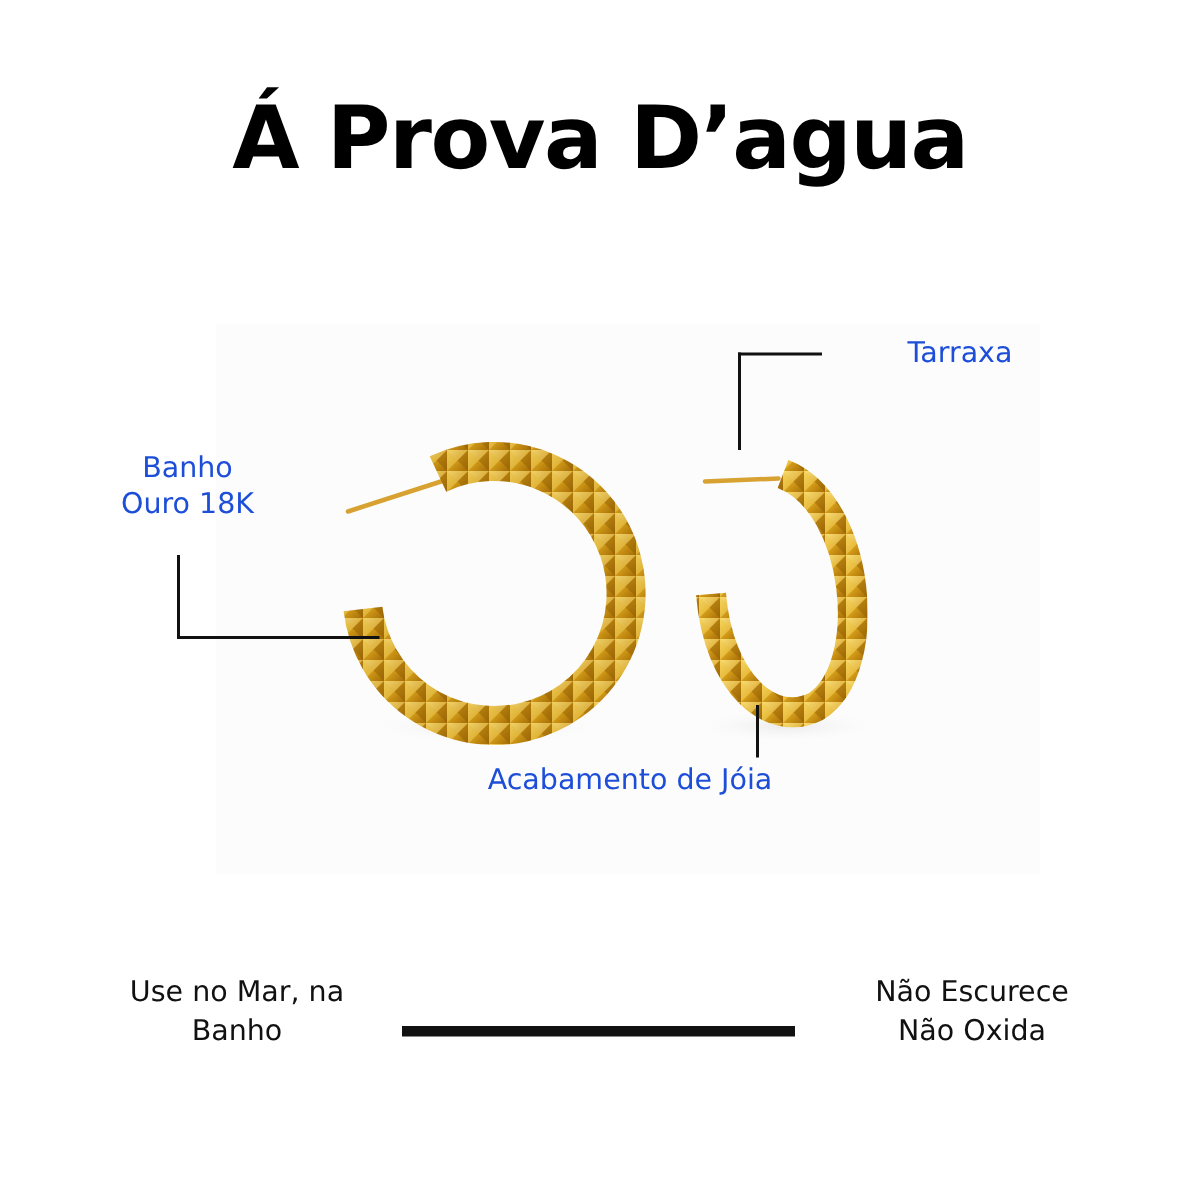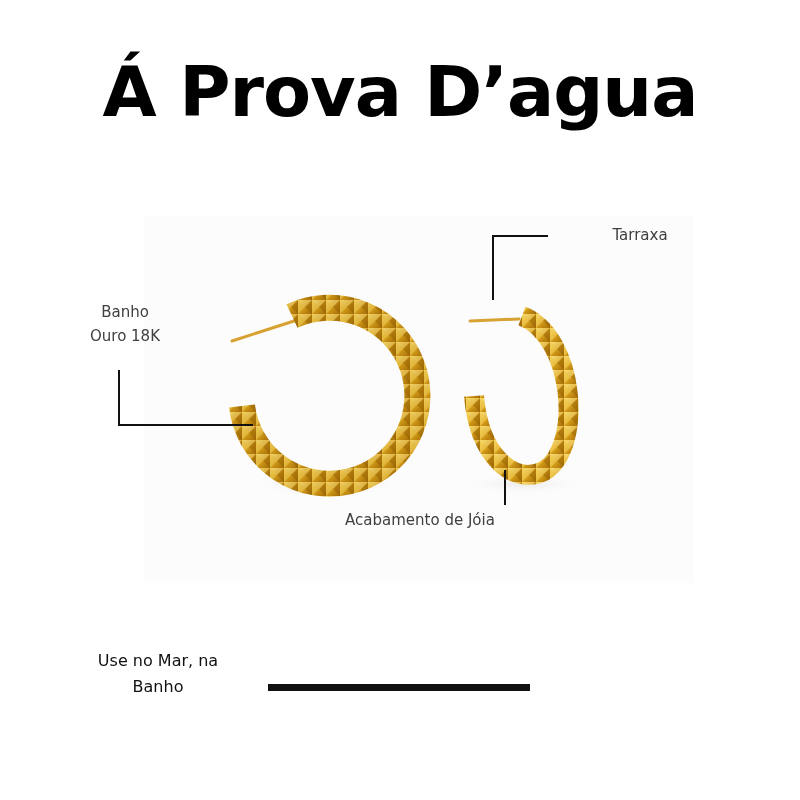--- a/index.html
+++ b/index.html
@@ -1,24 +1,24 @@
 <!DOCTYPE html>
 <html><head>
 <meta charset="utf-8">
 <style>
   html, body { margin:0; padding:0; }
   body { width:800px; height:800px; background:#ffffff; position:relative; overflow:hidden;
          font-family:"DejaVu Sans", "Liberation Sans", sans-serif; color:#111; }
   .title { position:absolute; left:0; right:0; top:52px; text-align:center;
-           font-family:"DejaVu Sans", sans-serif; font-weight:900; font-size:70px; letter-spacing:-1px;
+           font-family:"DejaVu Sans", sans-serif; font-weight:900; font-size:58px; letter-spacing:-1px;
            color:#000; line-height:80px; }
   .photo { position:absolute; left:144px; top:216px; width:549px; height:367px; background:#fcfcfc; }
-  .label { position:absolute; font-size:15px; line-height:24px; color:#404040; text-align:center; }
+  .label { position:absolute; font-size:19px; line-height:24px; color:#1d4ed8; text-align:center; }
   .line { position:absolute; background:#111; }
-  .bottom-text { position:absolute; font-size:16px; line-height:26px; text-align:center; color:#111; }
+  .bottom-text { position:absolute; font-size:19px; line-height:26px; text-align:center; color:#111; }
   .bottom-text div { white-space:nowrap; }
 </style>
 </head>
 <body>
 
 <div class="title">Á Prova D’agua</div>
 
 <div class="photo">
   <svg width="549" height="367" viewBox="0 0 549 367" style="position:absolute;left:0;top:0;">
     <defs>
@@ -68,13 +68,15 @@
 <div class="label" style="left:300px; top:508px; width:240px;">Acabamento de Jóia</div>
 
 <div class="bottom-text" style="left:58px; top:648px; width:200px;">
   <div>Use no Mar, na</div>
   <div>Banho</div>
 </div>
 
 <div class="line" style="left:268px; top:684px; width:262px; height:7px;"></div>
 
 <div class="bottom-text" style="left:548px; top:648px; width:200px;">
+  <div>Não Escurece</div>
+  <div>Não Oxida</div>
 </div>
 
 </body></html>

